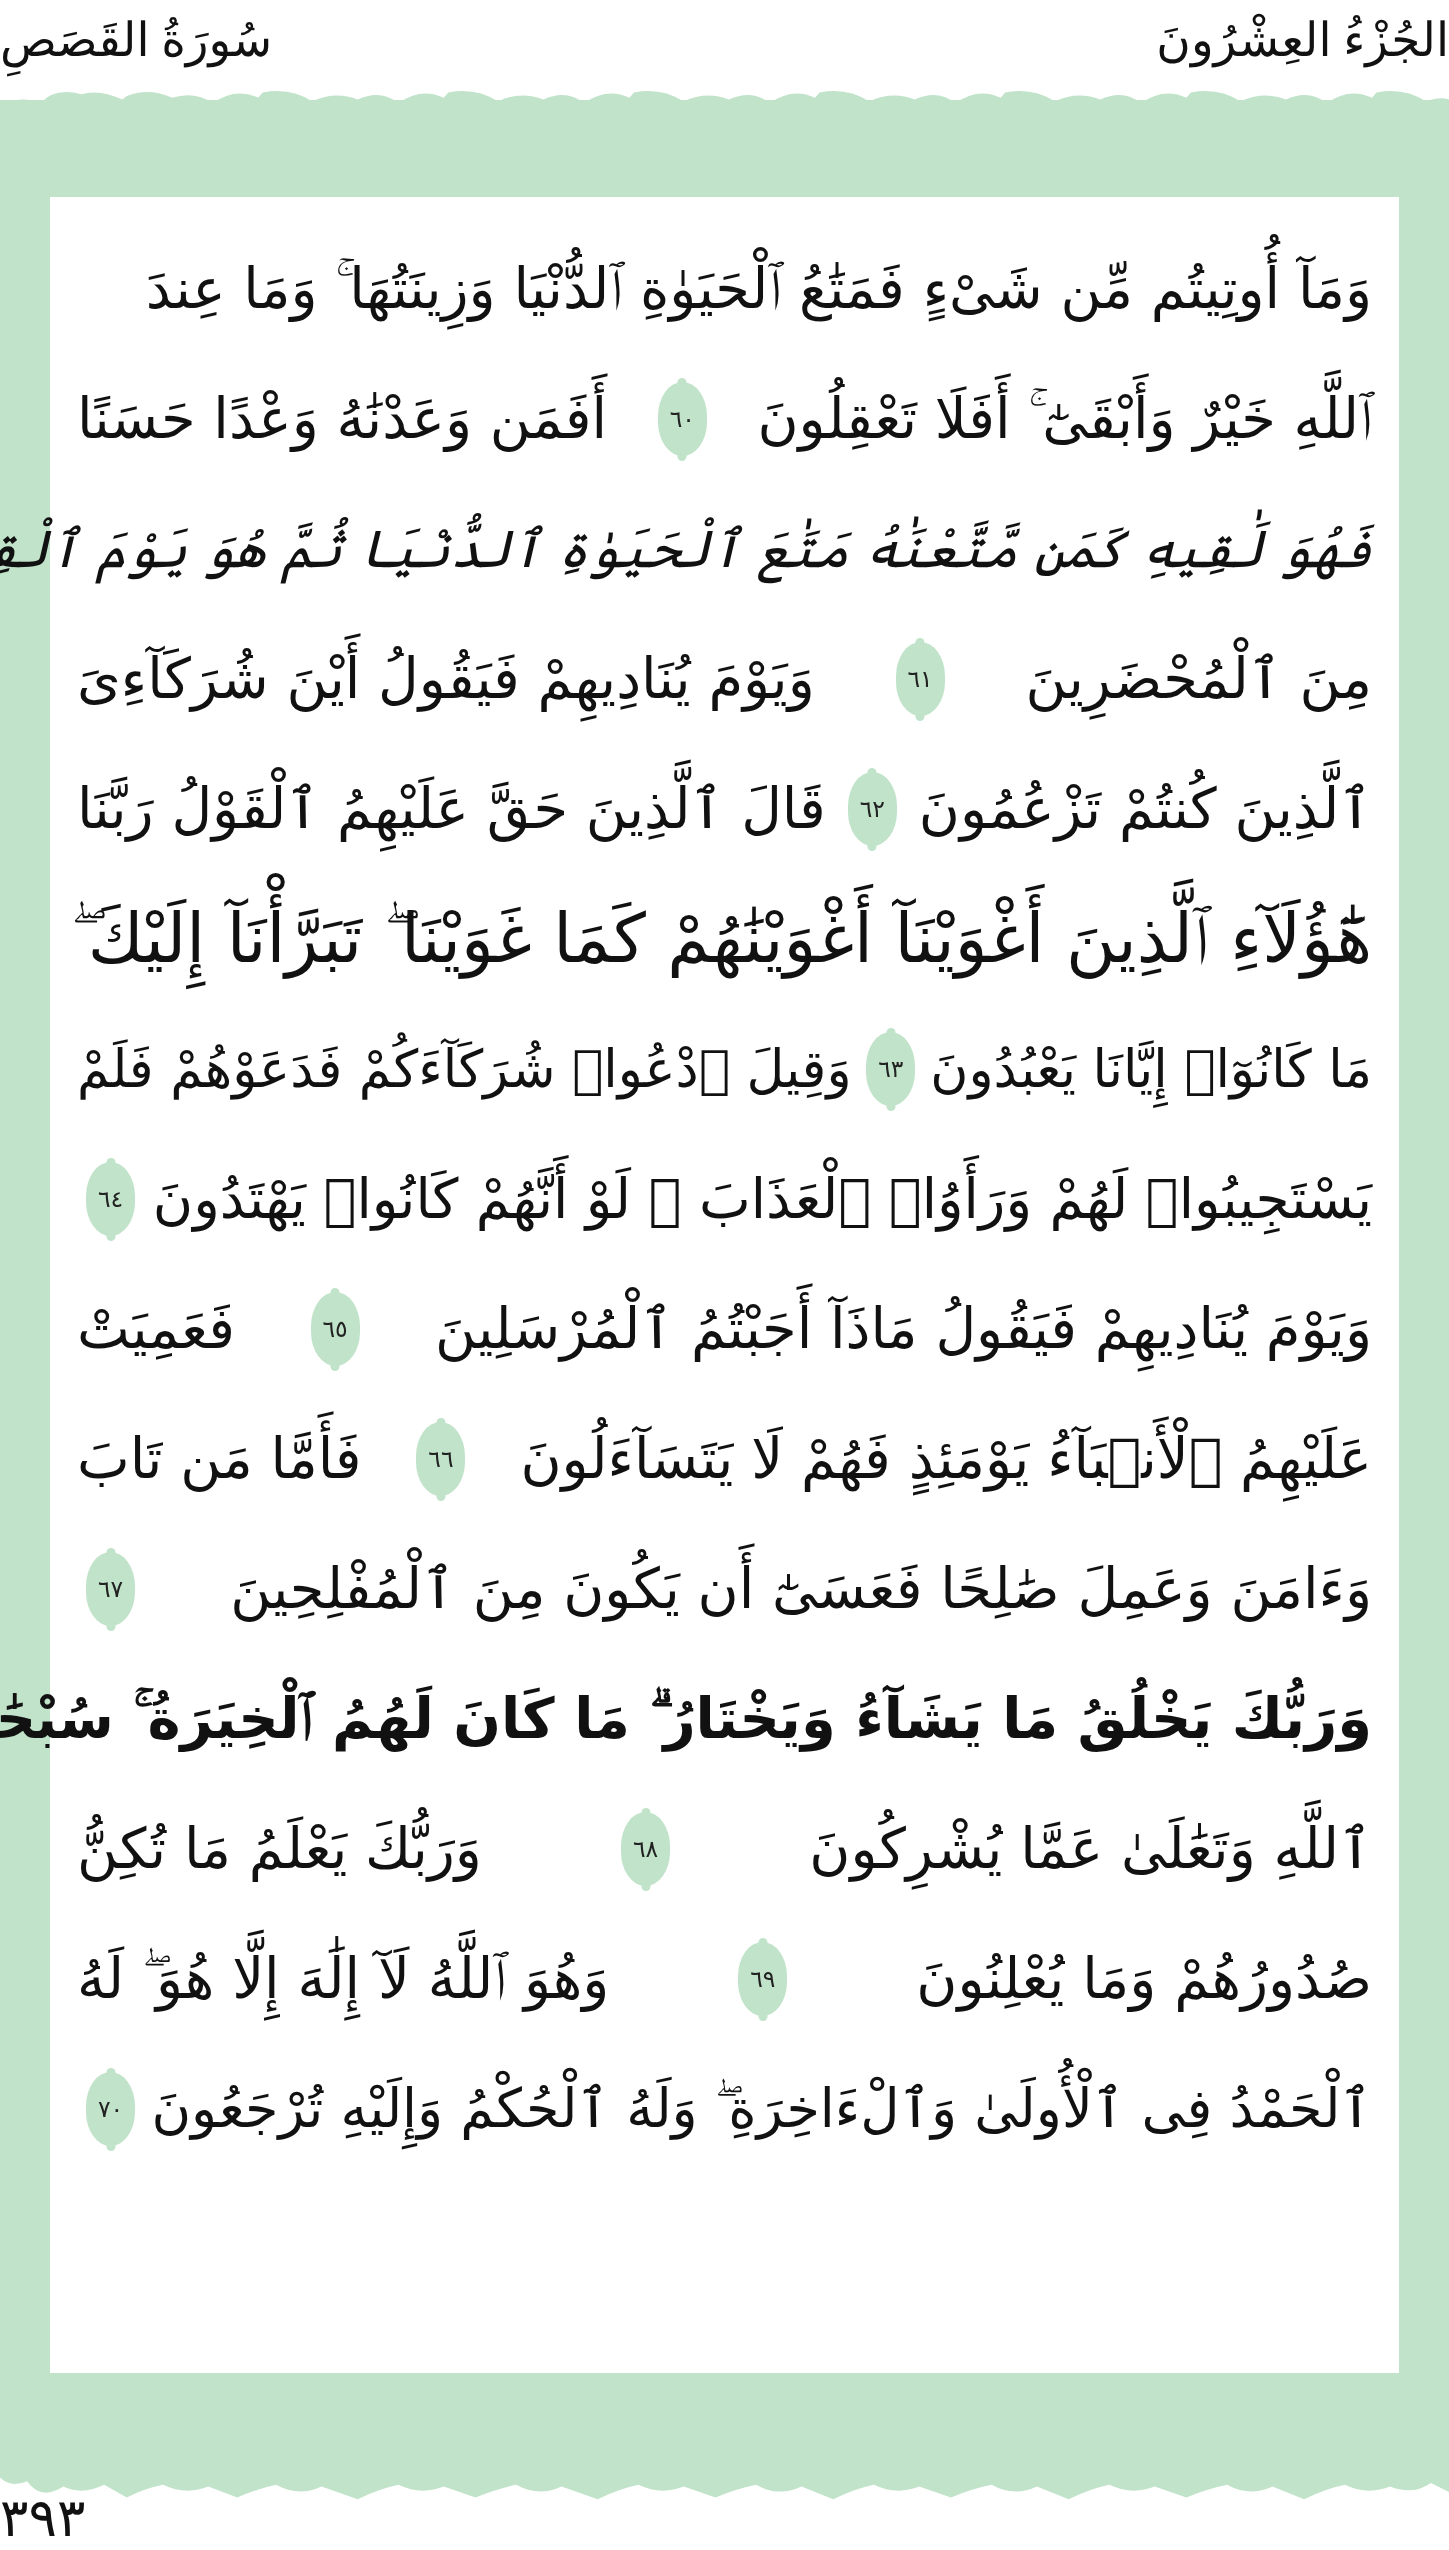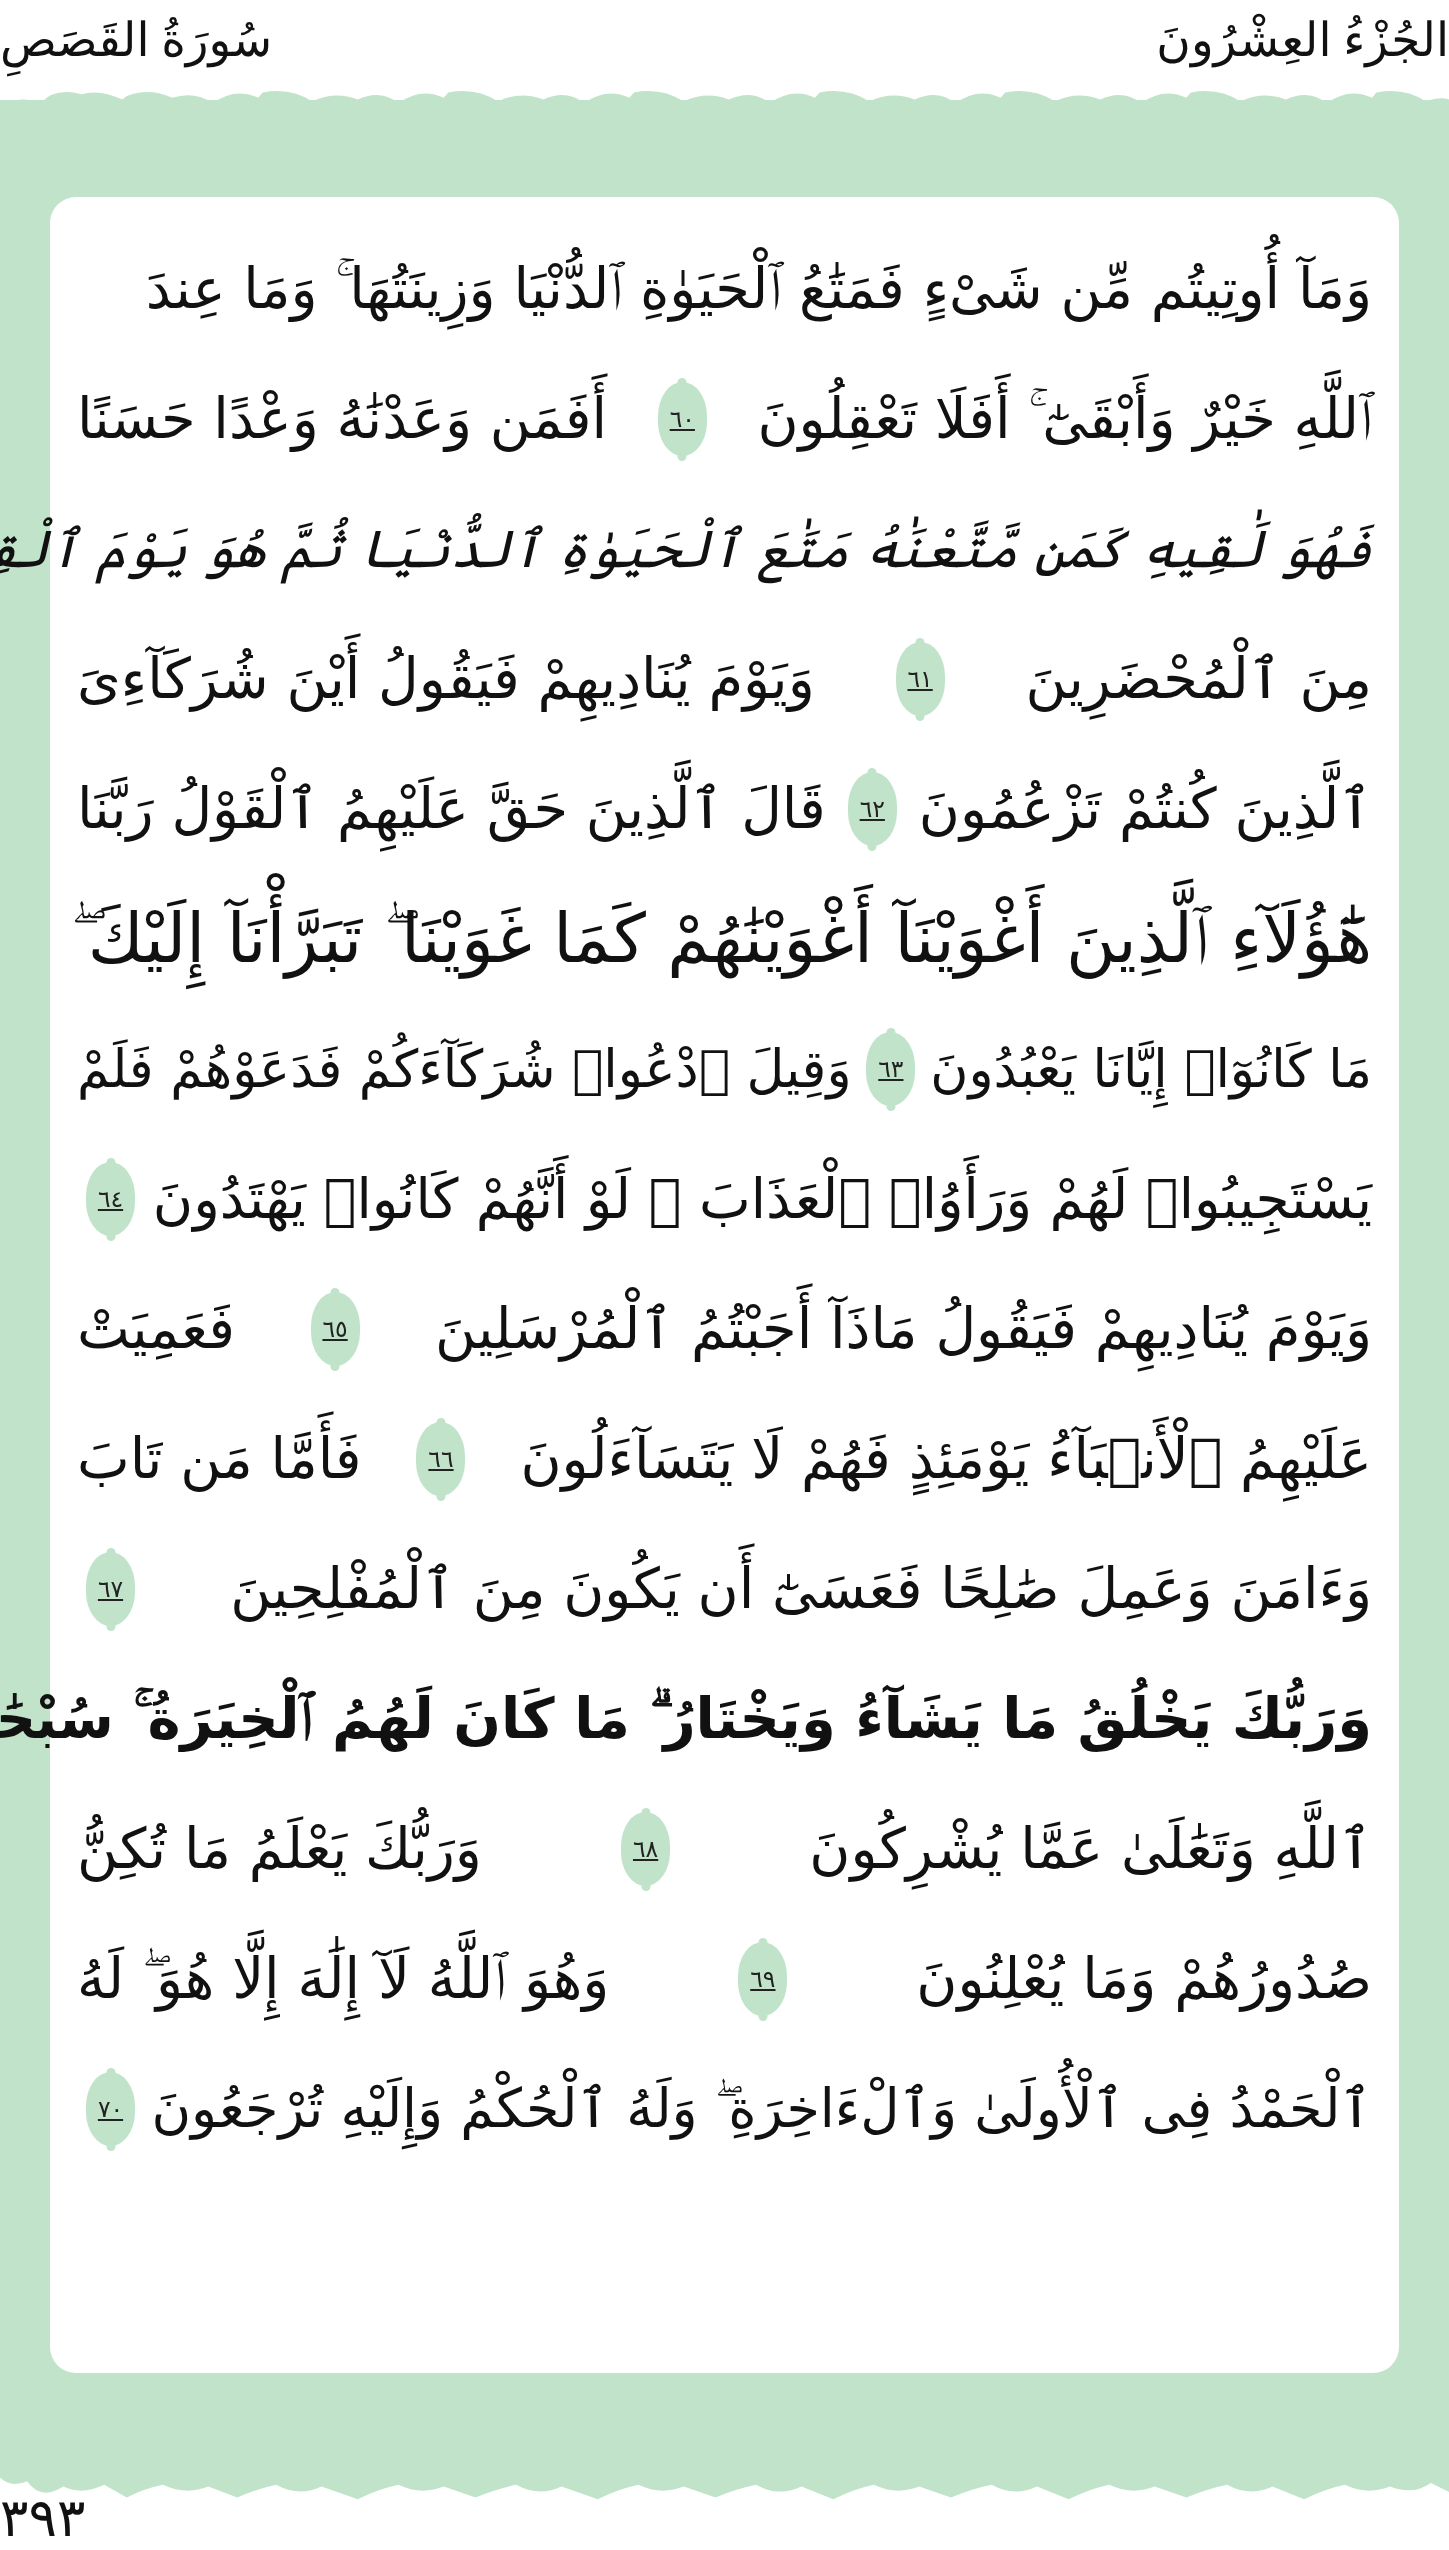--- a/index.html
+++ b/index.html
@@ -22,21 +22,20 @@
   }
   .scallop {
     position:absolute; left:0; width:1449px; height:36px;
   }
   .scallop.top { top:87px; }
   .scallop.bottom { top:2465px; }
 
   .panel {
     position:absolute; left:50px; top:197px; width:1349px; height:2176px;
     background:#ffffff;
-    border-radius:26px;
   }
   .lines {
     position:absolute; left:27px; right:27px; top:27px;
     direction:rtl;
   }
   .line {
     height:130px; display:flex; align-items:center; justify-content:space-between;
     direction:rtl; white-space:nowrap;
     font-family:"DejaVu Sans", sans-serif;
     font-size:56px; line-height:130px;
@@ -45,21 +44,20 @@
   .line .seg { display:inline-block; }
   .ayah {
     display:inline-flex; align-items:center; justify-content:center;
     width:49px; height:74px;
     background:#c1e3ca;
     border-radius:50% / 46%;
     font-size:23.5px; color:#222;
     margin:0 9px;
     position:relative;
     flex:0 0 auto;
-    text-decoration:underline;
   }
   .ayah::before, .ayah::after {
     content:""; position:absolute; left:50%; width:9px; height:9px;
     background:#c1e3ca; border-radius:50%; transform:translateX(-50%);
   }
   .ayah::before { top:-4.5px; }
   .ayah::after { bottom:-4.5px; }
 
   .page-number {
     position:absolute; left:0; right:0; top:2486px; 

